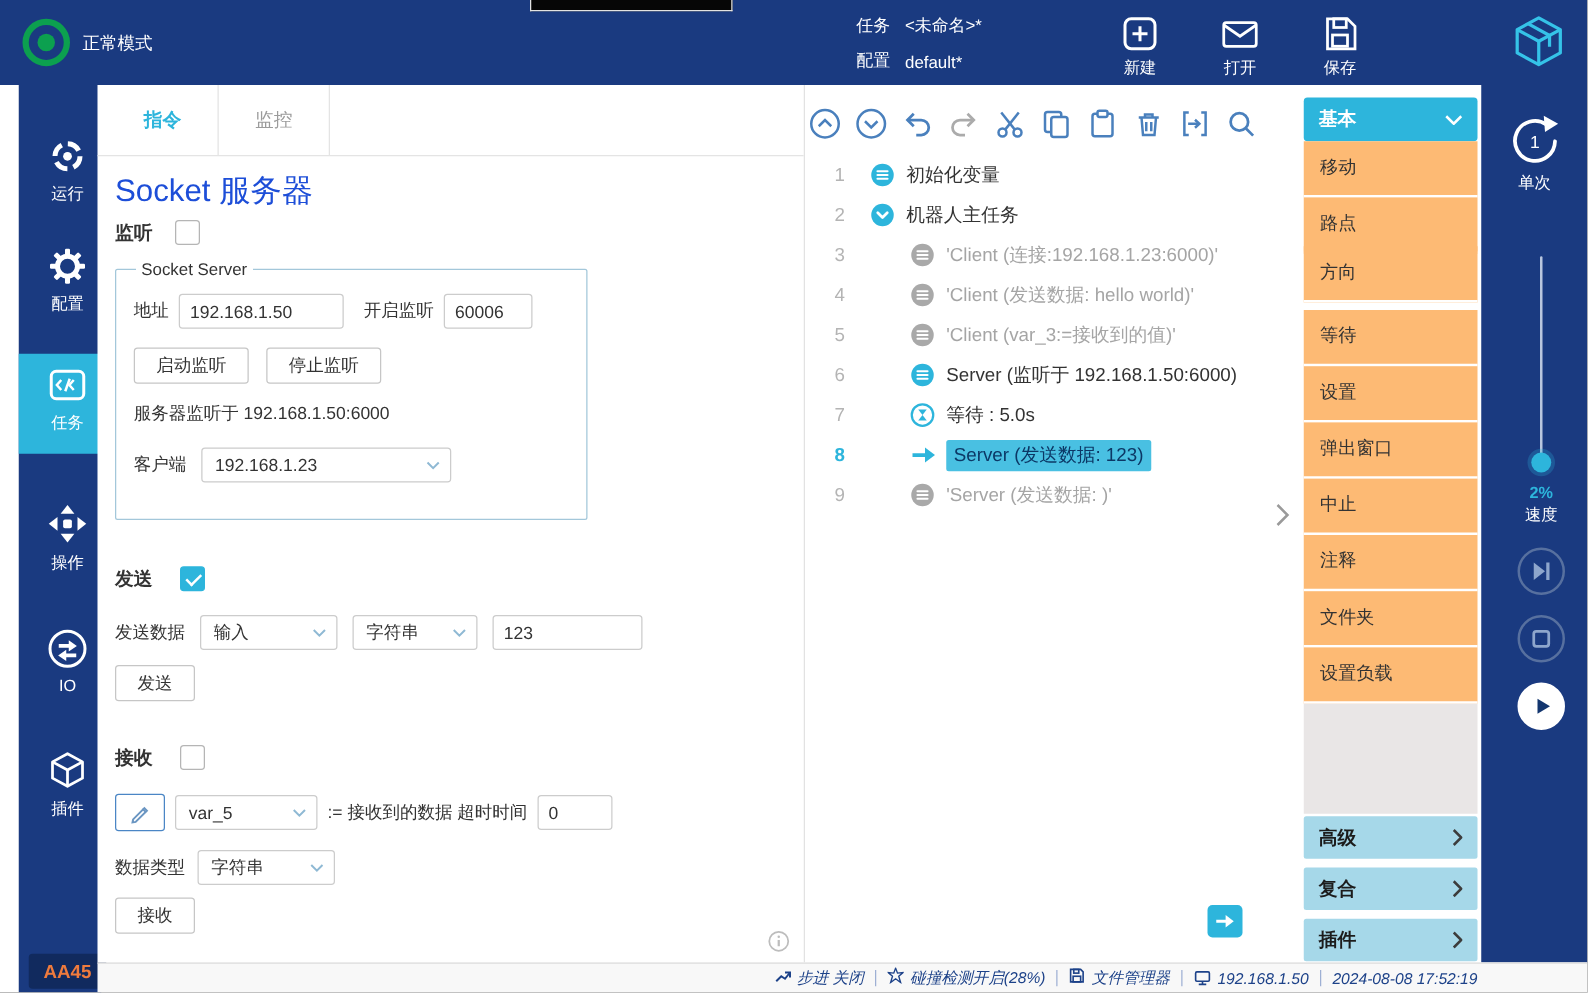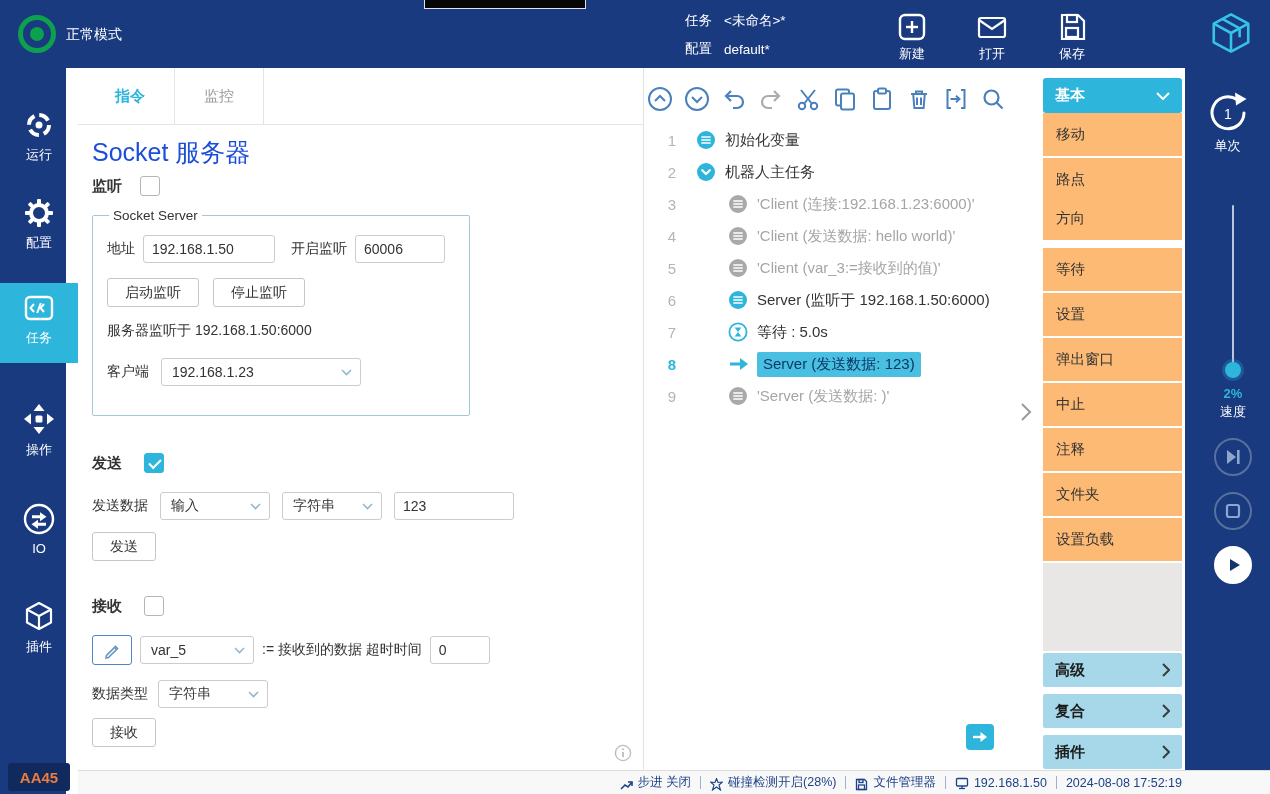--- a/index.html
+++ b/index.html
@@ -18,21 +18,21 @@
   .mode-ind i{display:block;width:14px;height:14px;border-radius:50%;background:#0ca04f;}
   .mode-label{position:absolute;left:66px;top:26px;color:#fff;font-size:14px;}
   .meta{position:absolute;left:685px;top:9px;}
   .meta-row{display:flex;gap:12px;align-items:center;color:#fff;font-size:13.5px;height:24px;}
   .meta-row+.meta-row{margin-top:4px;}
   .tb-action{position:absolute;top:12px;width:64px;display:flex;flex-direction:column;align-items:center;gap:3px;color:#fff;font-size:13px;cursor:pointer;}
   .tb-new{left:880px;}.tb-open{left:960px;}.tb-save{left:1040px;}
   .logo{position:absolute;left:1208px;top:10px;}
 
   
-  .sidebar{position:absolute;left:0;top:68px;width:66px;height:726px;background:var(--navy);}
+  .sidebar{position:absolute;left:15px;top:68px;width:66px;height:726px;background:var(--navy);}
   .sb-item{position:absolute;left:0;width:78px;display:flex;flex-direction:column;align-items:center;gap:6px;color:#fff;font-size:13px;cursor:pointer;}
   .sb-item.active{background:var(--cyan);padding:10px 0;}
   .sb-run{top:42px;}.sb-config{top:130px;}.sb-task{top:215px;height:80px;}
   .sb-operate{top:335px;}.sb-io{top:435px;}.sb-plugin{top:532px;}
   .badge{position:absolute;left:8px;top:695px;width:62px;height:28px;background:#112a5e;border-radius:3px;color:#ef7b3d;font-weight:bold;font-size:15px;display:flex;align-items:center;justify-content:center;}
 
   
   .main{position:absolute;left:78px;top:68px;width:565px;height:702px;background:#fff;}
   .tabbar{position:absolute;left:0;top:0;width:100%;height:57px;border-bottom:1px solid #e4e4e4;display:flex;padding-left:8px;}
   .tab{width:89px;display:flex;align-items:center;justify-content:center;font-size:15px;border-right:1px solid #e4e4e4;cursor:pointer;}
@@ -48,21 +48,21 @@
   fieldset.sockbox legend{font-size:13.5px;color:#333;padding:0 4px;margin-left:2px;}
   .f-row{display:flex;align-items:center;gap:8px;}
   .f-row1{margin-top:10px;}
   .f-row2{margin-top:15px;gap:14px;}
   .f-row3{margin-top:15px;font-size:14px;color:#333;}
   .f-row4{margin-top:18px;gap:12px;}
   .lbl{font-size:14px;color:#333;white-space:nowrap;}
   .input{height:28px;border:1px solid #ccc;border-radius:3px;padding:0 8px;font-size:14px;color:#333;background:#fff;}
   .btn{height:29px;padding:0 17px;background:#fff;border:1px solid #c6c6c6;border-radius:3px;font-size:14px;color:#333;cursor:pointer;}
   .select{height:28px;border:1px solid #ccc;border-radius:3px;background:#fff;display:flex;align-items:center;justify-content:space-between;padding:0 8px 0 10px;font-size:14px;color:#333;cursor:pointer;}
-  .w130{width:132px;}.w72{width:90px;}.w196{width:200px;}.w88{width:110px;}.w100{width:100px;}
+  .w130{width:132px;}.w72{width:71px;}.w196{width:200px;}.w88{width:110px;}.w100{width:100px;}
   .w118{width:120px;}.w112{width:114px;}.w58{width:60px;}
   .send-label-row{position:absolute;left:14px;top:385px;display:flex;align-items:center;gap:22px;}
   .send-row{position:absolute;left:14px;top:424px;display:flex;align-items:center;gap:12px;}
   .send-btn{position:absolute;left:14px;top:464px;}
   .recv-label-row{position:absolute;left:14px;top:528px;display:flex;align-items:center;gap:22px;}
   .recv-row{position:absolute;left:14px;top:567px;display:flex;align-items:center;gap:8px;}
   .pencil-btn{width:40px;height:30px;border:1px solid #4b86c5;border-radius:3px;background:#fff;display:flex;align-items:center;justify-content:center;cursor:pointer;}
   .expr{font-size:14px;color:#333;white-space:nowrap;}
   .datatype-row{position:absolute;left:14px;top:612px;display:flex;align-items:center;gap:10px;}
   .recv-btn{position:absolute;left:14px;top:650px;}
@@ -98,21 +98,21 @@
   .slider-track{position:absolute;left:47px;top:137px;width:2px;height:162px;background:#b9c6de;border-radius:1px;}
   .slider-knob{position:absolute;left:40px;top:294px;width:16px;height:16px;border-radius:50%;background:var(--cyan);cursor:pointer;box-shadow:0 0 0 3px rgba(45,181,220,.25);}
   .speed-val{position:absolute;left:0;top:318px;width:96px;text-align:center;color:var(--cyan);font-size:13px;font-weight:bold;}
   .speed-label{position:absolute;left:0;top:335px;width:96px;text-align:center;color:#fff;font-size:13px;}
   .mbtn{position:absolute;left:29px;width:38px;height:38px;border-radius:50%;border:2px solid #57709f;display:flex;align-items:center;justify-content:center;cursor:pointer;}
   .mbtn.play{background:#fff;border-color:#fff;}
   .m-skip{top:370px;}.m-stop{top:424px;}.m-play{top:478px;}
 
   
   .statusbar{position:absolute;left:78px;top:770px;width:1192px;height:24px;background:#f8f8f8;border-top:1px solid #dcdcdc;display:flex;align-items:center;justify-content:flex-end;gap:9px;padding-right:88px;color:#1d4289;font-size:12.5px;}
-  .st-item{display:flex;align-items:flex-end;gap:5px;white-space:nowrap;}
+  .st-item{display:flex;align-items:flex-start;gap:5px;white-space:nowrap;font-style:italic;}
   .st-sep{width:1px;height:13px;background:#9eb0d4;}
 </style>
 </head>
 <body>
 
 <div class="app">
 
   <header class="topbar">
     <div class="mode-ind">
         <i></i>

